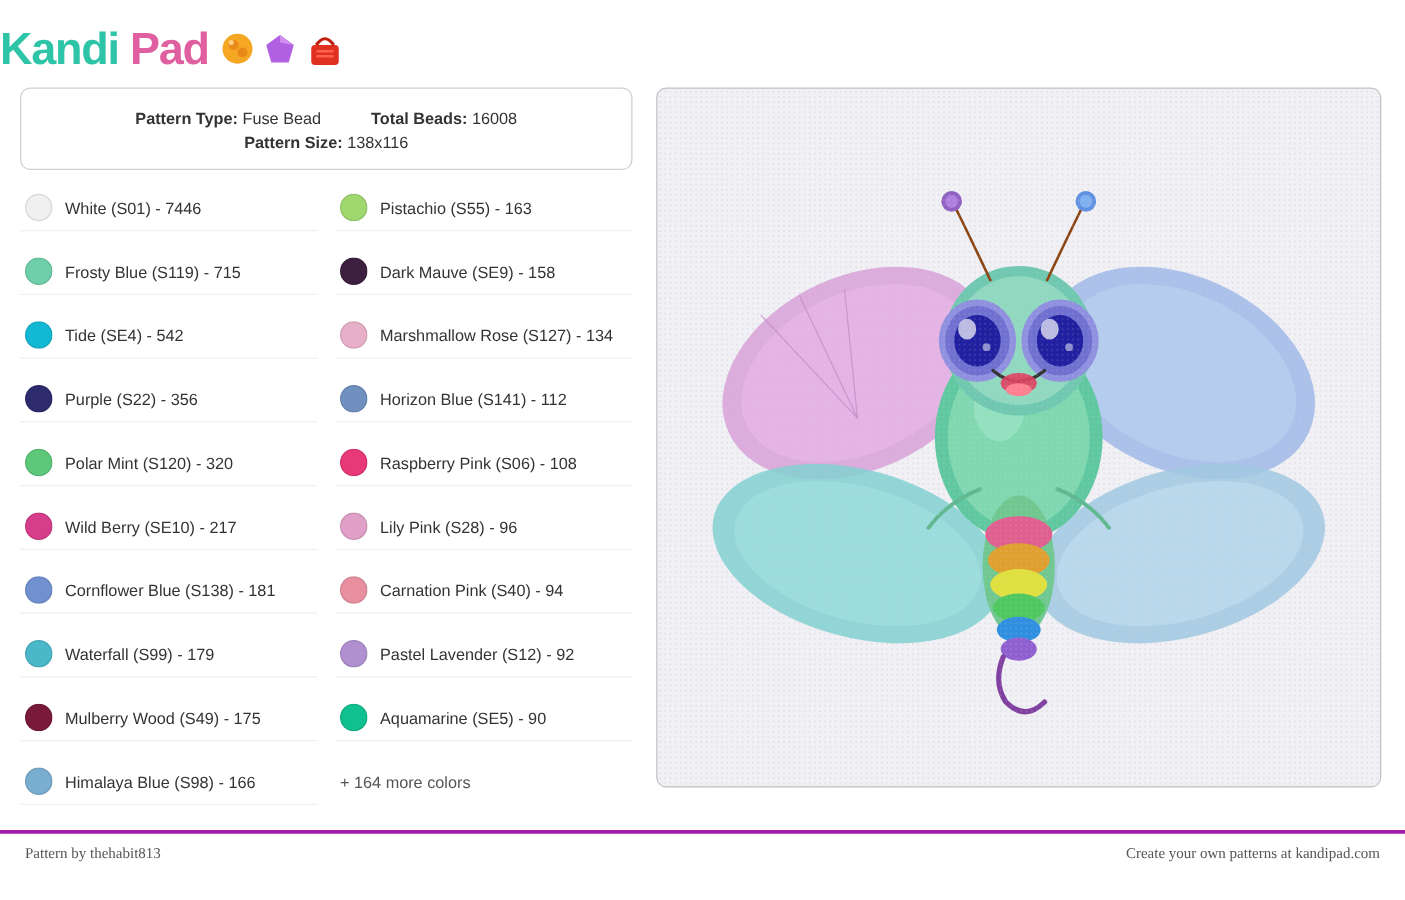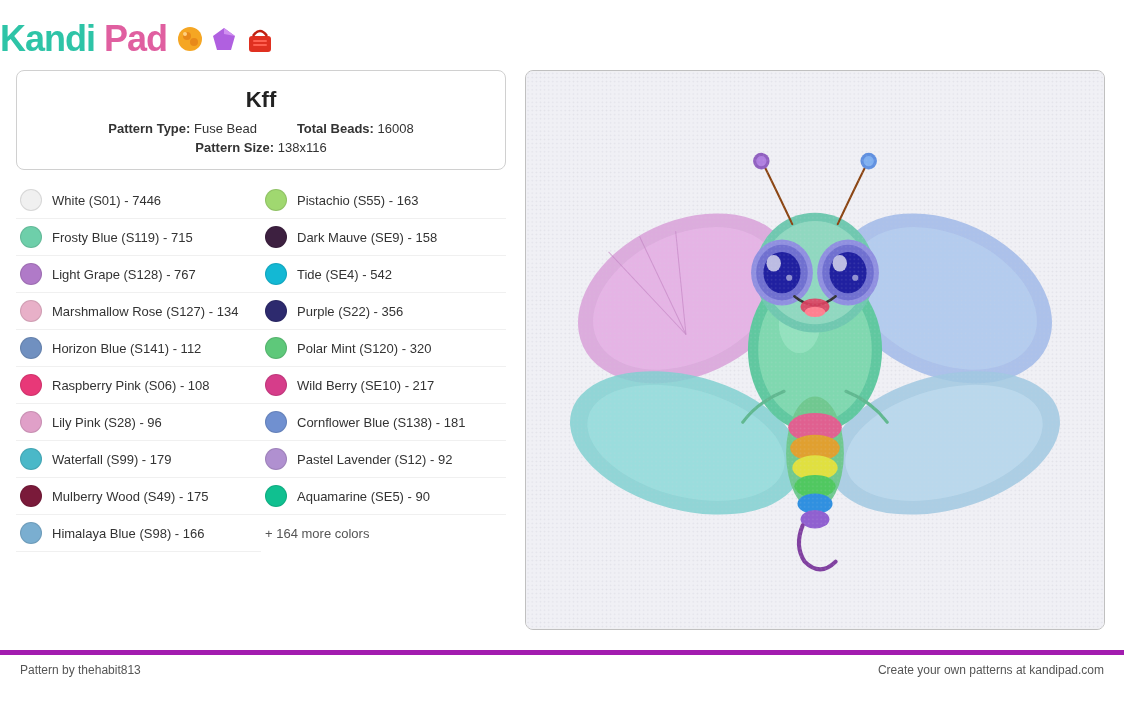--- a/index.html
+++ b/index.html
@@ -70,21 +70,21 @@
       color: #333;
     }
     .pattern-meta span b {
       font-weight: 700;
     }
 
     
     .color-list {
       display: grid;
       grid-template-columns: 1fr 1fr;
-      gap: 0;
+      gap: 14px;
     }
     .color-item {
       display: flex;
       align-items: center;
       gap: 10px;
       padding: 7px 4px 7px 4px;
       border-bottom: 1px solid #f0f0f0;
     }
     .color-swatch {
       width: 22px;
@@ -129,22 +129,23 @@
       height: 100%;
     }
 
     
     .footer {
       display: flex;
       justify-content: space-between;
       padding: 8px 20px;
       font-size: 12px;
       color: #555;
-      border-top: 5px solid #a21caf;
+      border-top: 3px solid #a21caf;
       margin-top: 4px;
+      font-family: Liberation Serif, serif;
     }
   </style>
 </head>
 <body>
 
 <div class="header">
   <span class="logo-text">
     <span class="logo-kandi">Kandi</span><span class="logo-space"> </span><span class="logo-pad">Pad</span>
   </span>
   <div class="logo-icons">
@@ -168,21 +169,20 @@
       <rect x="10" y="22" width="14" height="2" rx="1" fill="#ff6050"></rect>
     </svg>
   </div>
 </div>
 
 <div class="main-content">
 
   <div class="left-panel">
 
     <div class="pattern-info-card">
-      <div class="pattern-title">Kff</div>
       <div class="pattern-meta">
         <span>
           <b>Pattern Type:</b>
           <span>Fuse Bead</span>
         </span>
         <span>
           <b>Total Beads:</b>
           <span>16008</span>
         </span>
       </div>
@@ -205,24 +205,20 @@
       </div>
         <div class="color-item">
       <div class="color-swatch" style="background:#6ecfaa"></div>
       <span class="color-label">Frosty Blue (S119) - 715</span>
     </div>
         <div class="color-item">
         <div class="color-swatch" style="background:#3d2040"></div>
         <span class="color-label">Dark Mauve (SE9) - 158</span>
       </div>
         <div class="color-item">
-      <div class="color-swatch" style="background:#b07ac8"></div>
-      <span class="color-label">Light Grape (S128) - 767</span>
-    </div>
-        <div class="color-item">
       <div class="color-swatch" style="background:#13b8d4"></div>
       <span class="color-label">Tide (SE4) - 542</span>
     </div>
         <div class="color-item">
         <div class="color-swatch" style="background:#e8b0c8"></div>
         <span class="color-label">Marshmallow Rose (S127) - 134</span>
       </div>
         <div class="color-item">
       <div class="color-swatch" style="background:#2d2a6e"></div>
       <span class="color-label">Purple (S22) - 356</span>
@@ -244,20 +240,24 @@
       <span class="color-label">Wild Berry (SE10) - 217</span>
     </div>
         <div class="color-item">
         <div class="color-swatch" style="background:#e0a0c8"></div>
         <span class="color-label">Lily Pink (S28) - 96</span>
       </div>
         <div class="color-item">
       <div class="color-swatch" style="background:#7090d0"></div>
       <span class="color-label">Cornflower Blue (S138) - 181</span>
     </div>
+        <div class="color-item">
+        <div class="color-swatch" style="background:#e890a0"></div>
+        <span class="color-label">Carnation Pink (S40) - 94</span>
+      </div>
         <div class="color-item">
       <div class="color-swatch" style="background:#4ab8c8"></div>
       <span class="color-label">Waterfall (S99) - 179</span>
     </div>
         <div class="color-item">
         <div class="color-swatch" style="background:#b090d0"></div>
         <span class="color-label">Pastel Lavender (S12) - 92</span>
       </div>
         <div class="color-item">
       <div class="color-swatch" style="background:#7a1a3a"></div>

